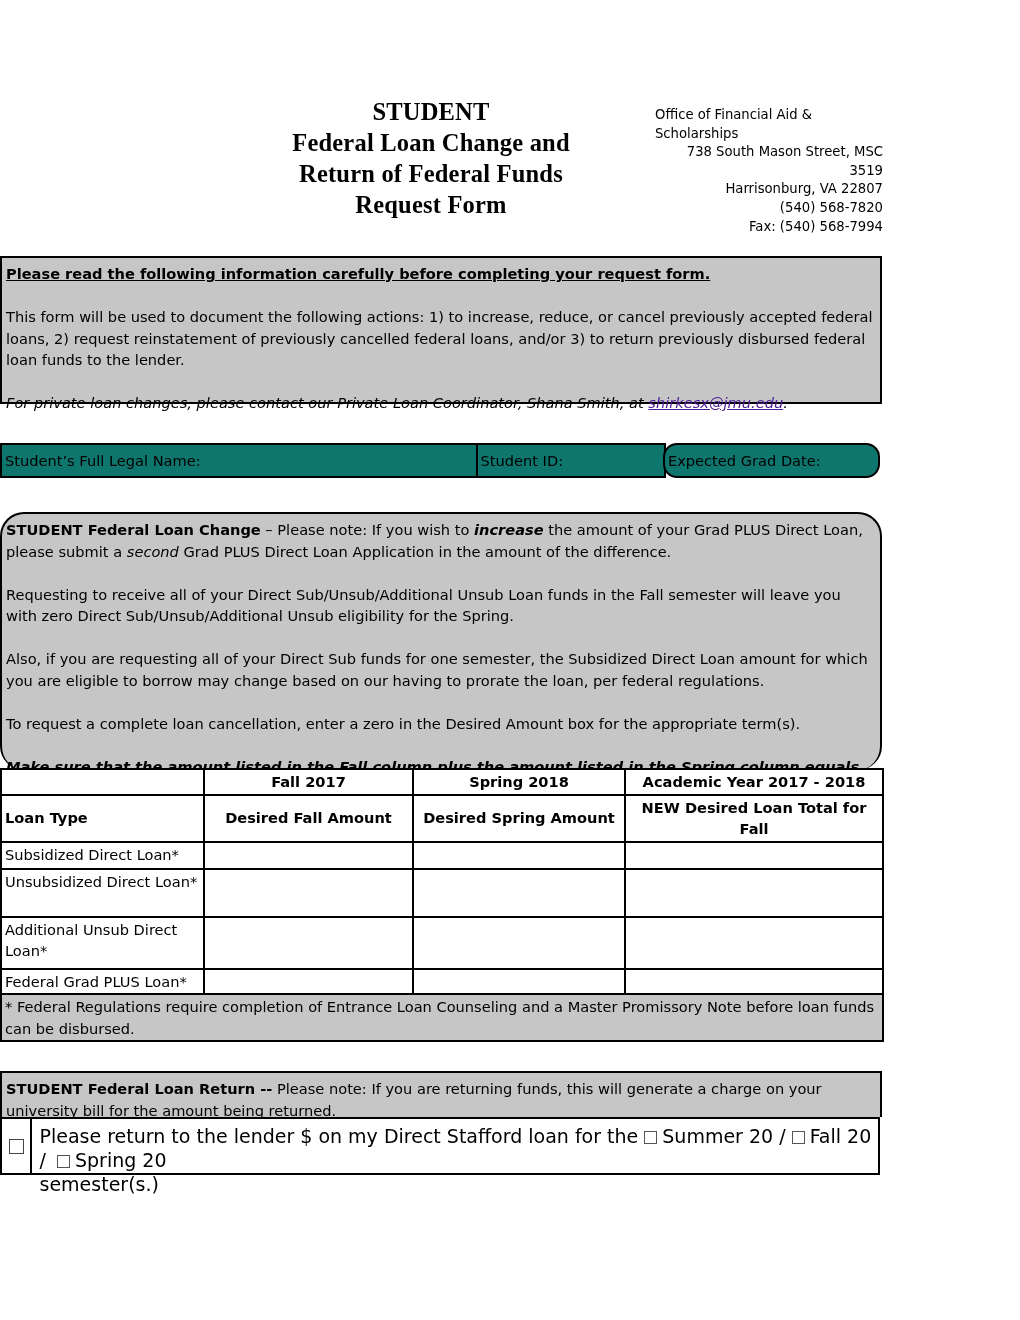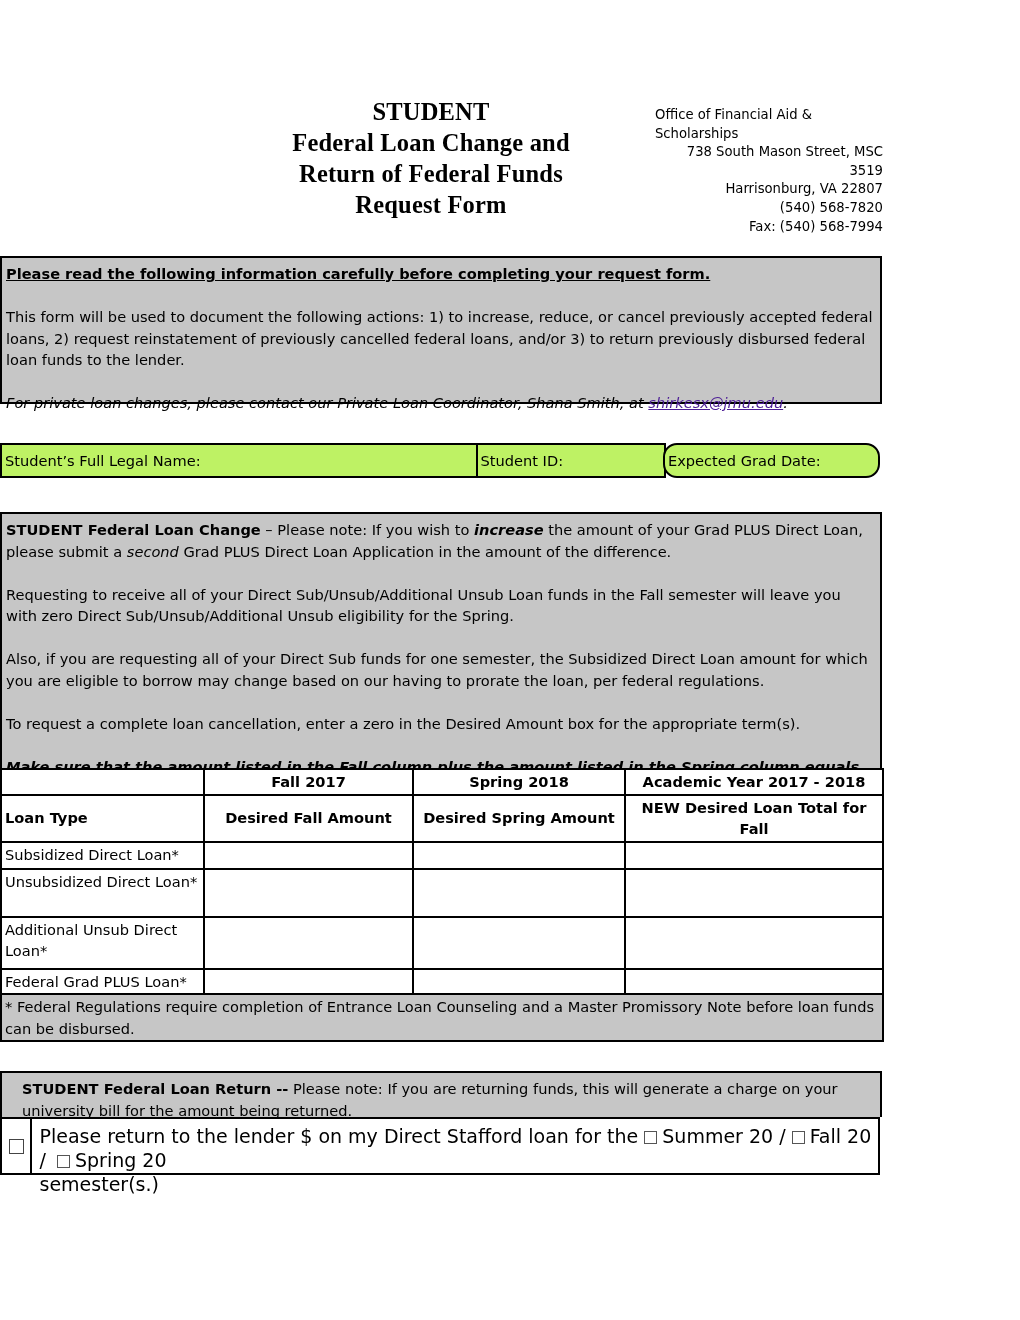--- a/index.html
+++ b/index.html
@@ -111,35 +111,36 @@
     left: 0;
     top: 443px;
     width: 882px;
     height: 35px;
     display: flex;
     box-sizing: border-box;
   }
   #student-row .cell {
     border: 2.5px solid #000000;
     box-sizing: border-box;
-    background: #bef264;
+    background: #0f766e;
     display: flex;
     align-items: center;
     font-size: 14.6px;
     padding-left: 3px;
   }
   #student-row .c1 { width: 478px; }
   #student-row .c2 { width: 190px; margin-left: -2.5px; }
   #student-row .c3 { width: 216.5px; margin-left: -2.5px; border-radius: 14px; }
 
   
   #loan-change-box {
     top: 512px;
     height: 258px;
     border-bottom: none;
+    border-radius: 24px;
   }
 
   
   #loan-table {
     position: absolute;
     left: 0;
     top: 768px;
     width: 882px;
     border-collapse: collapse;
     table-layout: fixed;
@@ -169,21 +170,20 @@
   .col1 { width: 203px; }
   .col2 { width: 209px; }
   .col3 { width: 212px; }
   .col4 { width: 258px; }
 
   
   #loan-return-box {
     top: 1071px;
     height: 46px;
     border-bottom: none;
-    padding-left: 16px;
   }
   #return-row {
     position: absolute;
     left: 0;
     top: 1117px;
     width: 882px;
     height: 58px;
     display: flex;
     box-sizing: border-box;
   }

